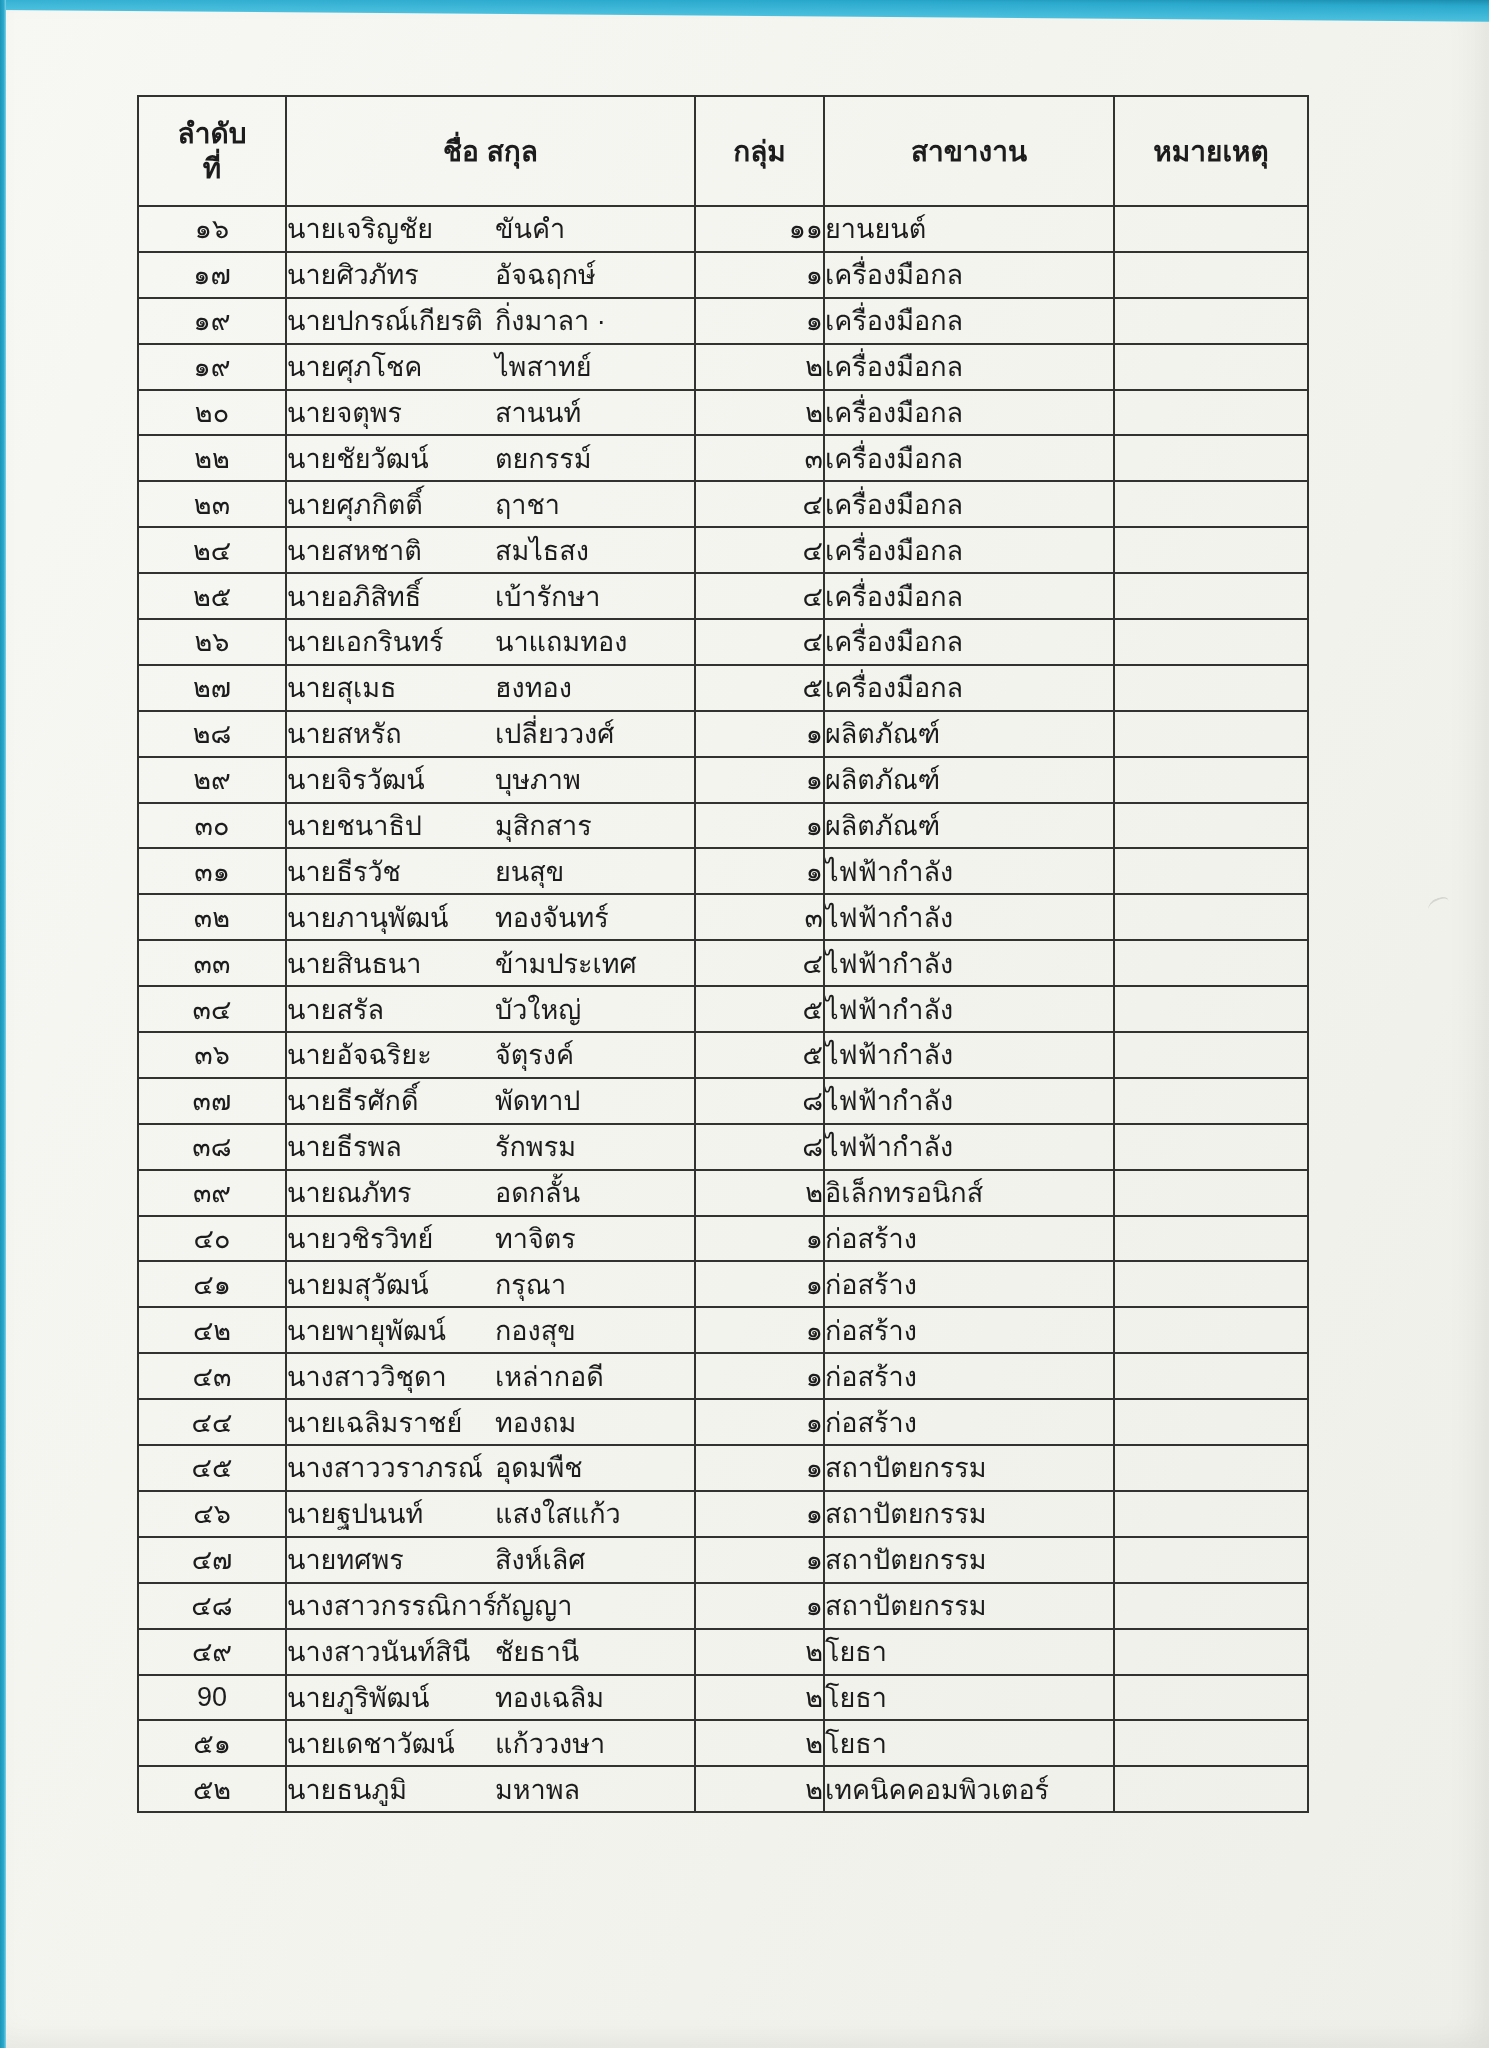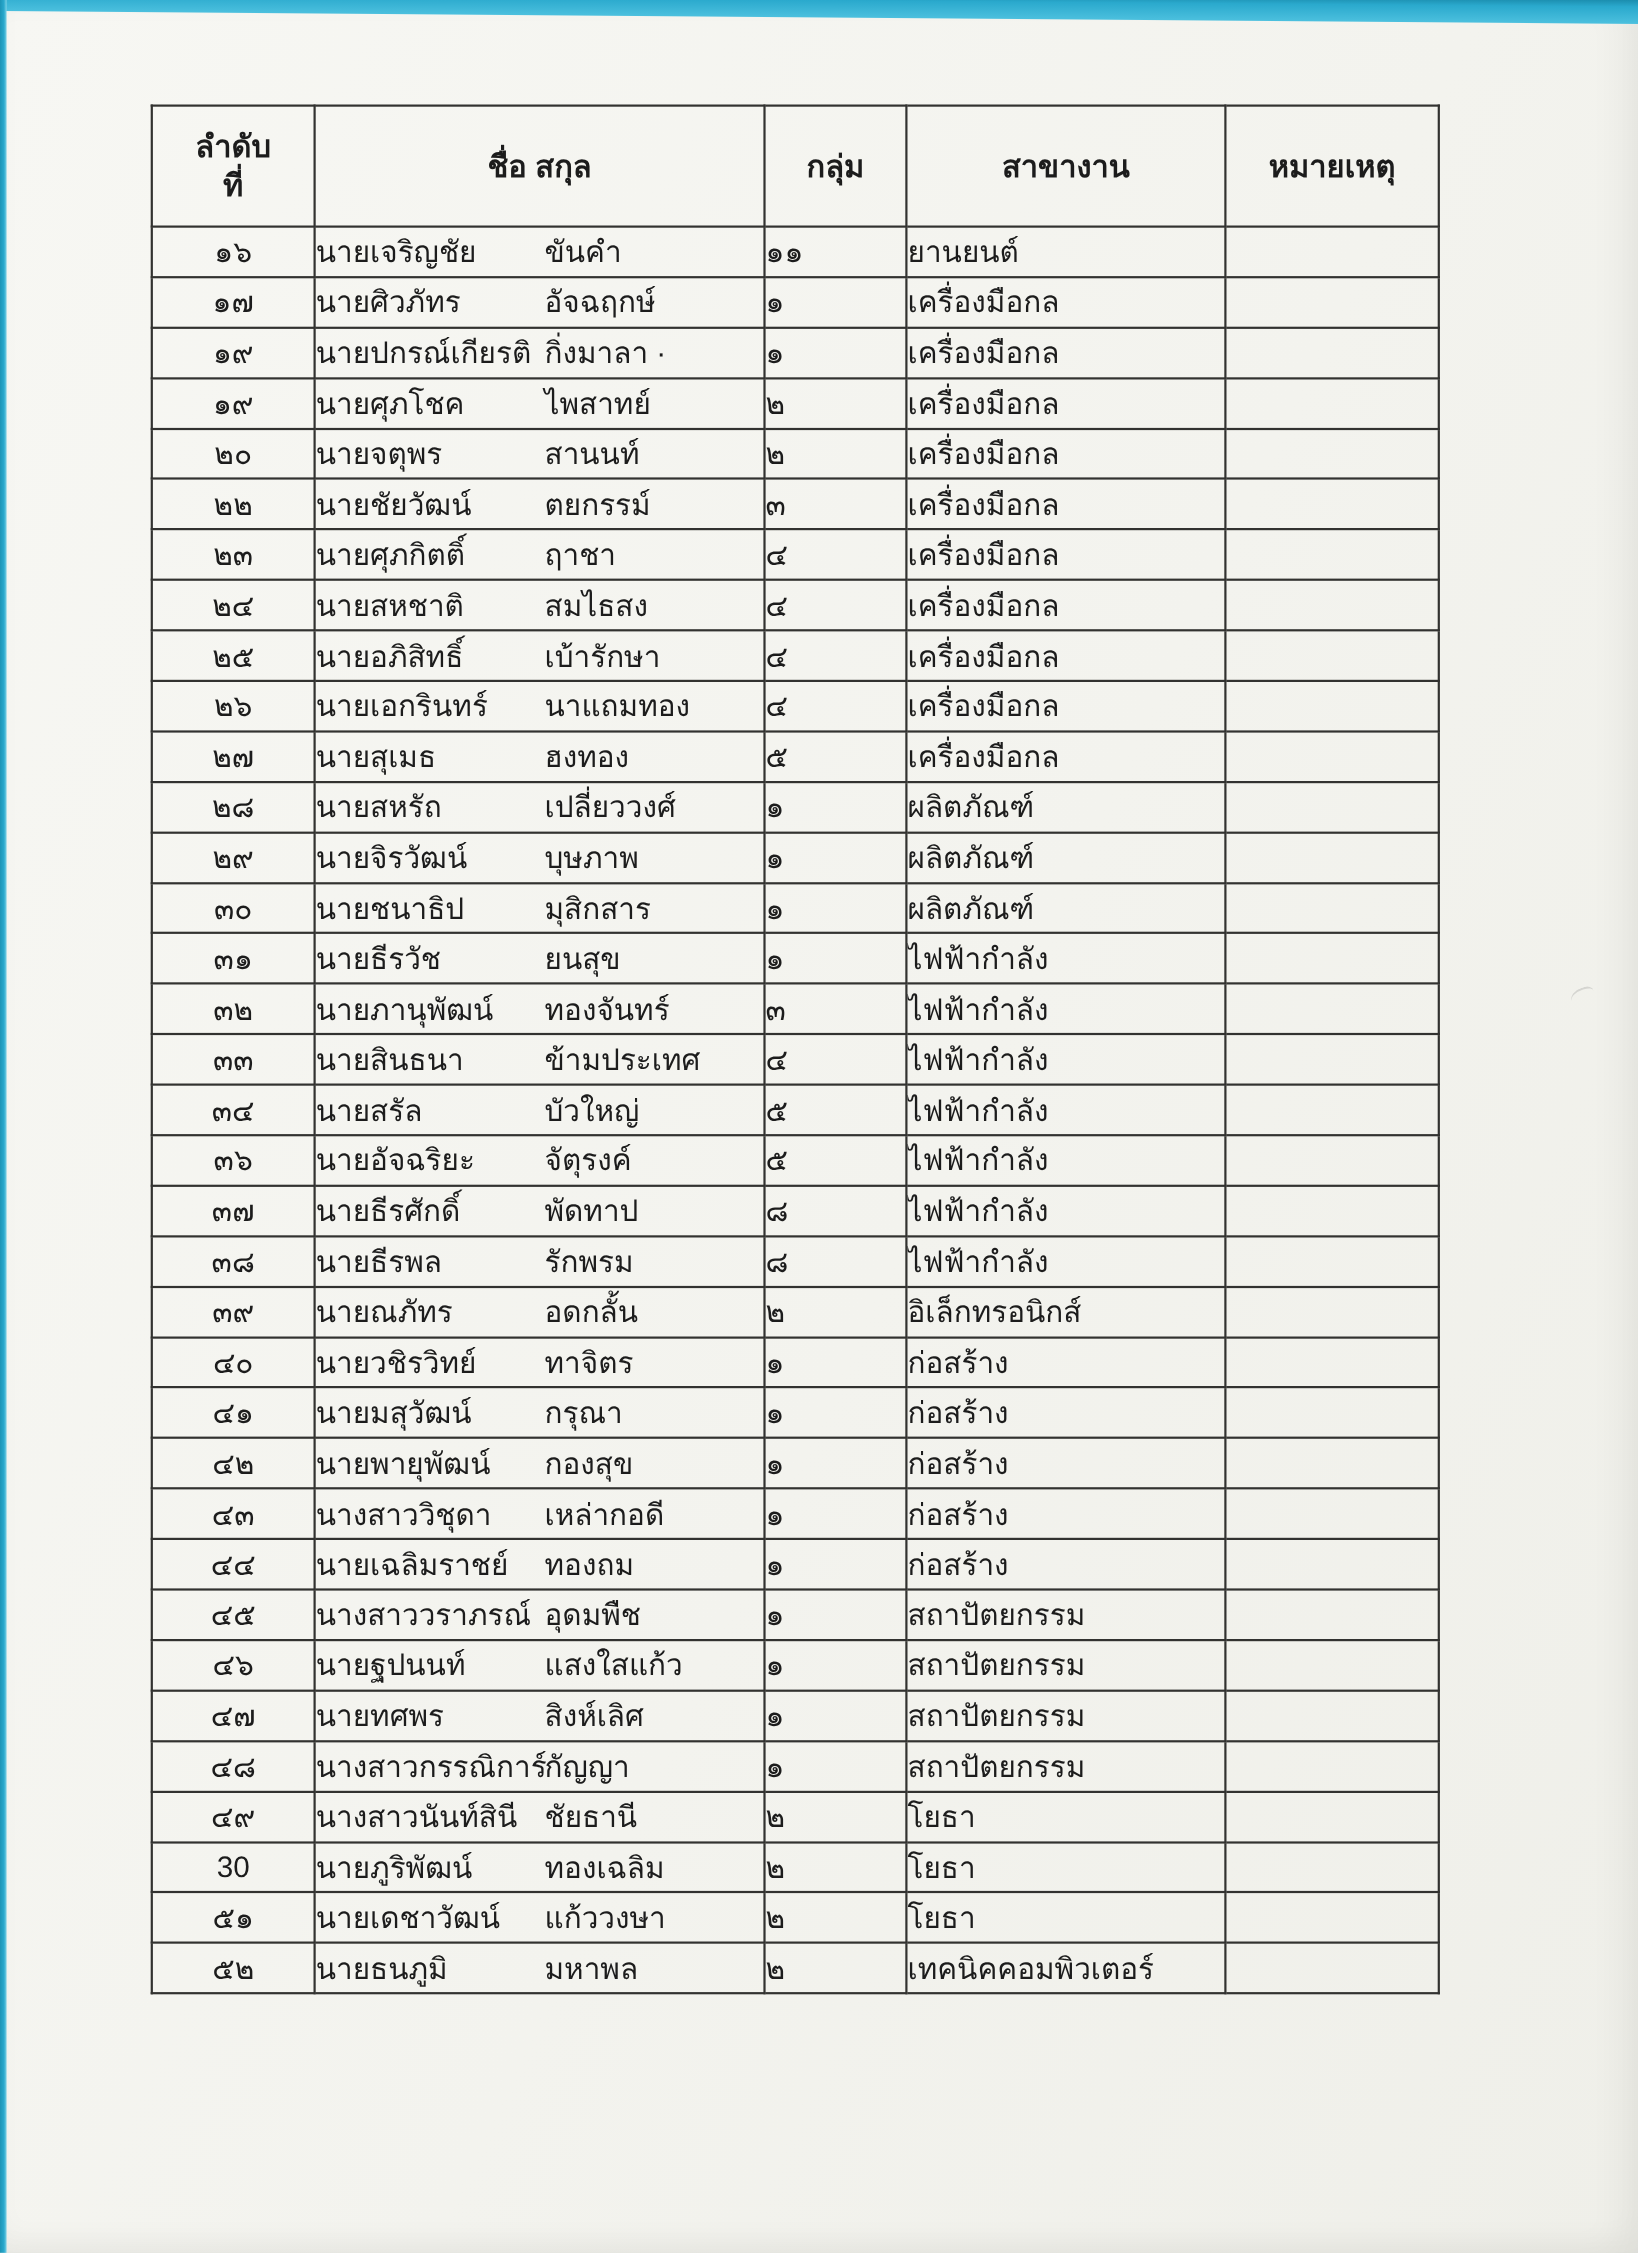--- a/index.html
+++ b/index.html
@@ -45,21 +45,21 @@
     font-size:28px; font-weight:700; text-align:center; vertical-align:middle;
     line-height:1.25;
   }
   .roster td{ font-size:27px; font-weight:500; vertical-align:middle; }
   .col-no{ width:146px; }
   .col-name{ width:407px; }
   .col-group{ width:127px; }
   .col-field{ width:288px; }
   .col-remark{ width:192px; }
   .c-no{ text-align:center;margin-left:20px; }
-  .c-group{ text-align:left; }
+  .c-group{ text-align:right; }
   .c-name{ padding-left:18px; }
   .c-name .fname{ display:inline-block; width:208px; }
   .c-name .lname{ display:inline-block; }
   .c-field{ padding-left:16px; }
   .smudge{
     position:absolute; left:1428px; top:898px;
     width:22px; height:14px;
     border-top:2px solid rgba(120,120,120,0.45);
     border-radius:60% 40% 50% 50%;
     transform:rotate(-18deg);
@@ -404,21 +404,21 @@
     <td class="c-no">๔๙</td>
     <td class="c-name">
       <span class="fname">นางสาวนันท์สินี</span><span class="lname">ชัยธานี</span>
     </td>
     <td class="c-group">๒</td>
     <td class="c-field">โยธา</td>
     <td class="c-remark"></td>
   </tr>
 
   <tr>
-    <td class="c-no">30</td>
+    <td class="c-no">90</td>
     <td class="c-name">
       <span class="fname">นายภูริพัฒน์</span><span class="lname">ทองเฉลิม</span>
     </td>
     <td class="c-group">๒</td>
     <td class="c-field">โยธา</td>
     <td class="c-remark"></td>
   </tr>
 
   <tr>
     <td class="c-no">๕๑</td>

